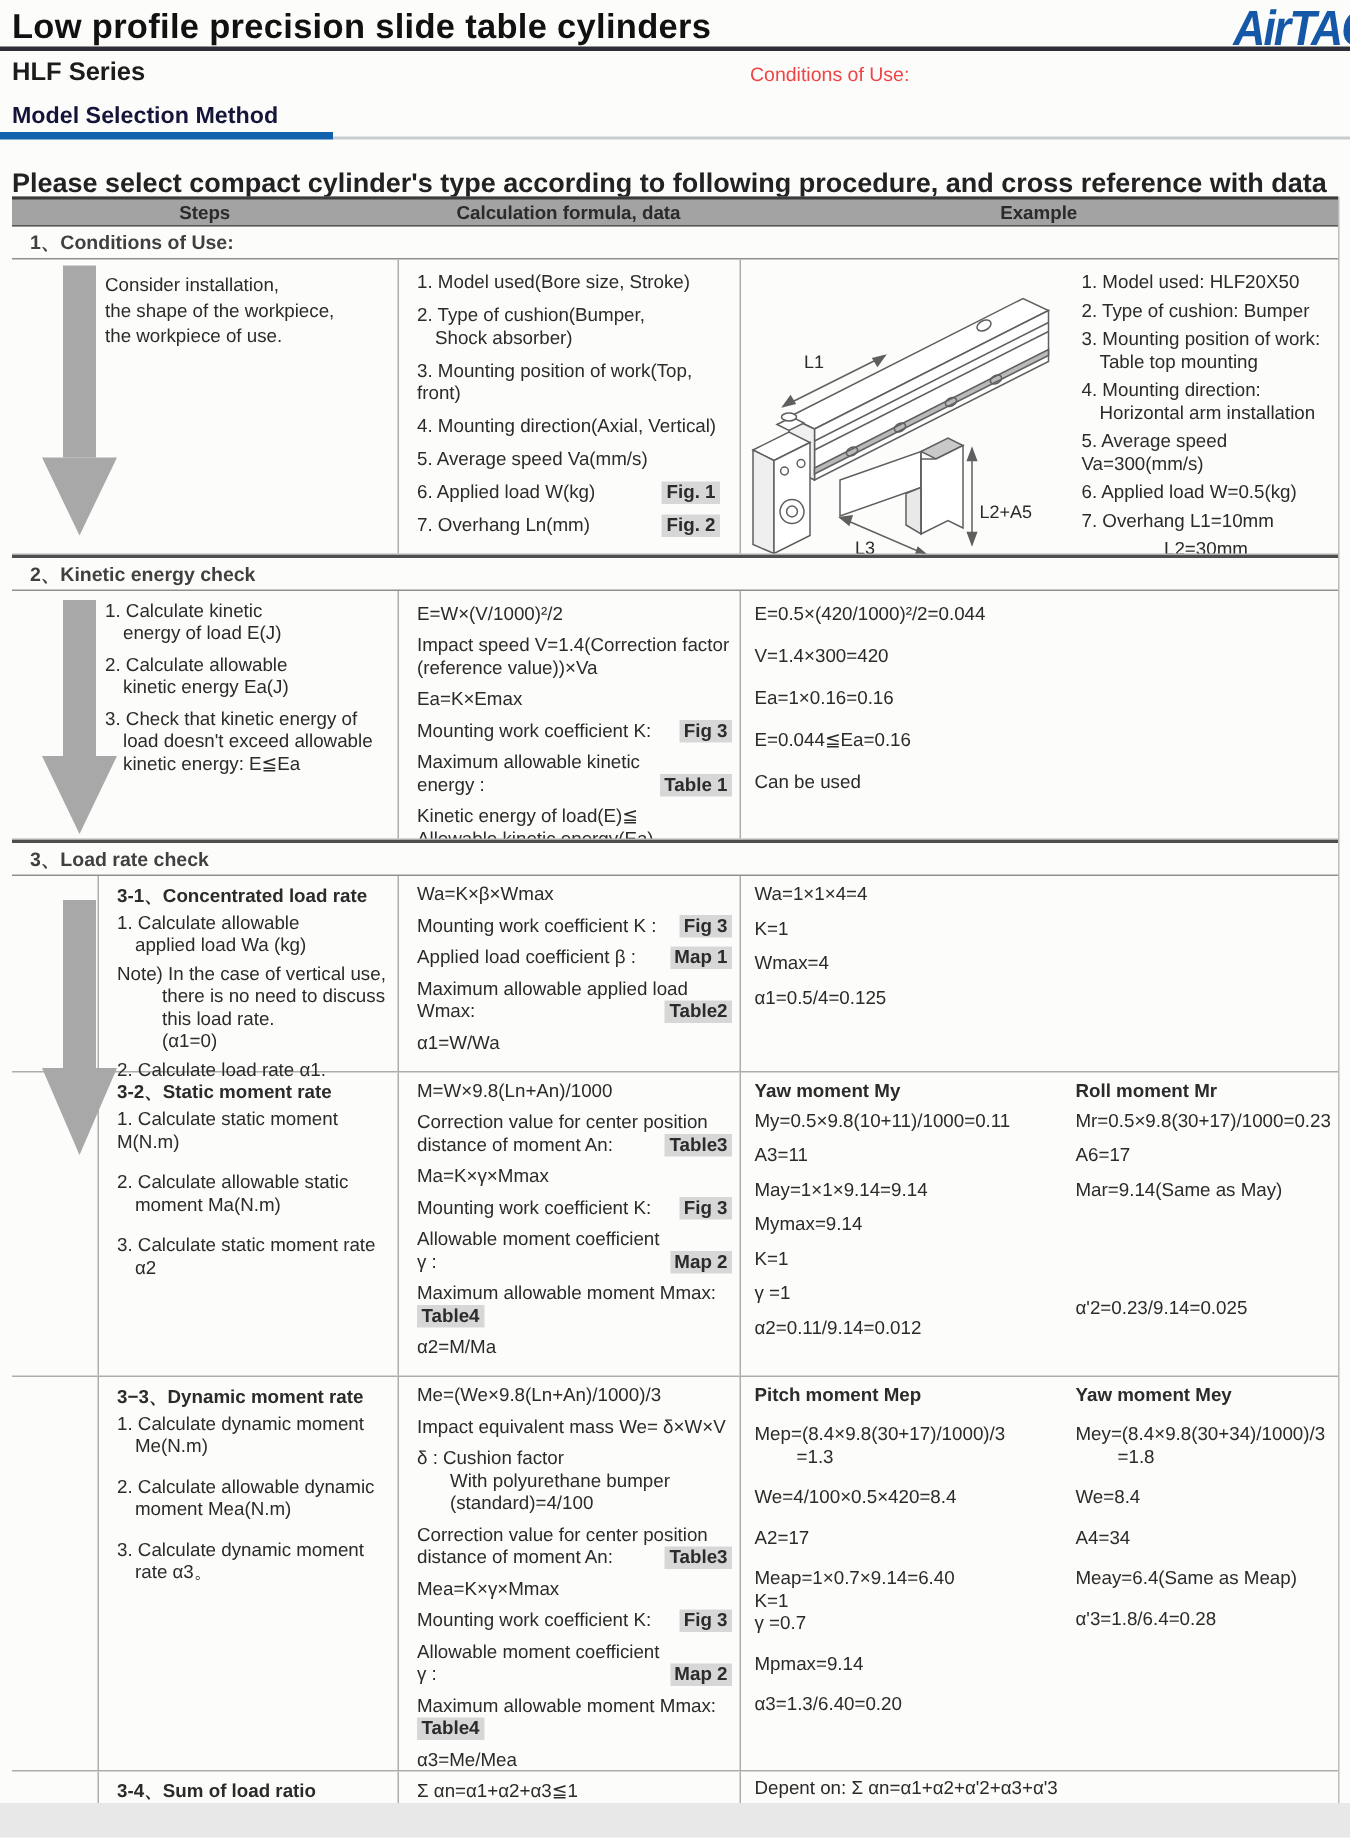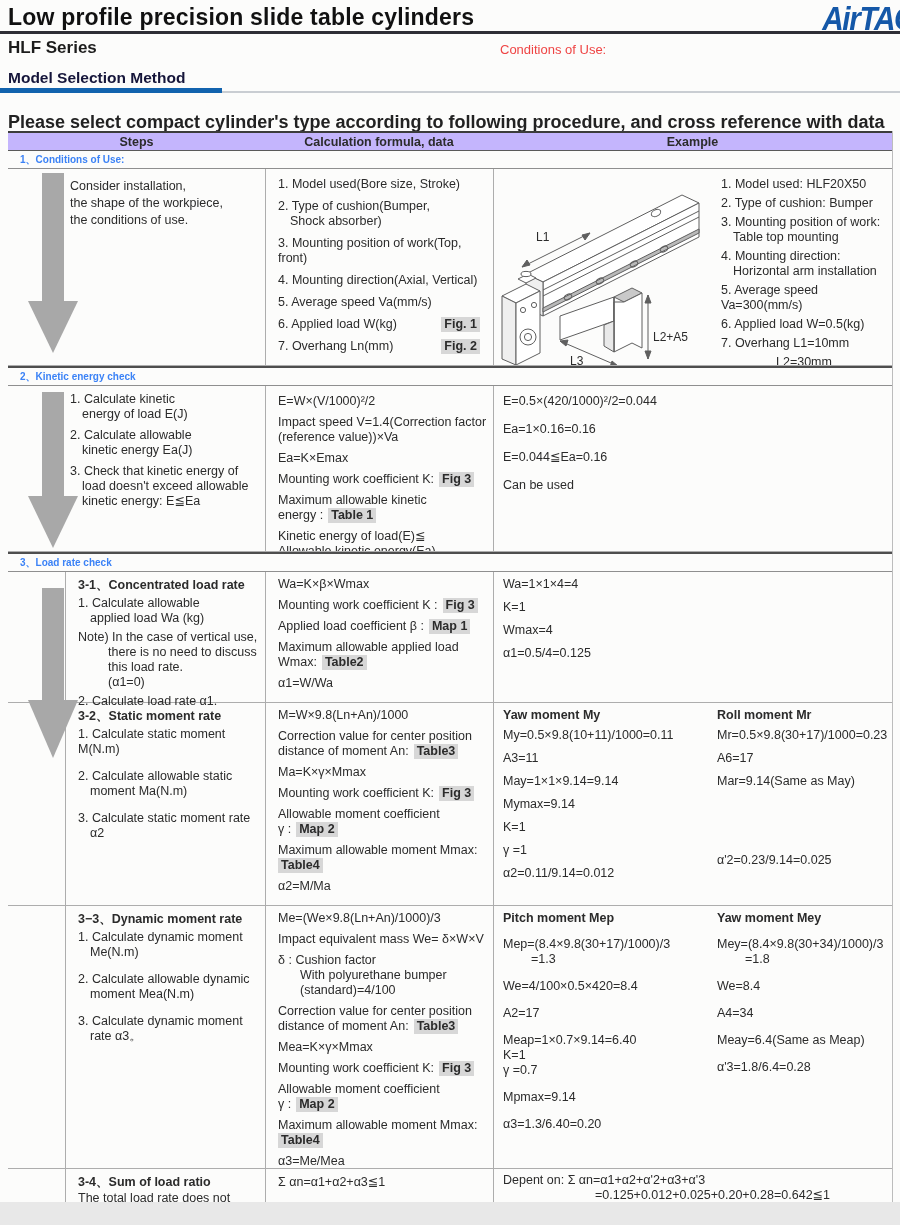--- a/index.html
+++ b/index.html
@@ -13,25 +13,25 @@
   .series{position:absolute;left:8px;top:38px;font-size:17px;font-weight:bold;color:#1c1c1c;}
   .cond-label{position:absolute;left:500px;top:42px;font-size:13px;color:#ef4444;}
   .method{position:absolute;left:8px;top:69px;font-size:15.5px;font-weight:bold;color:#15153a;}
   .method-bar{position:absolute;left:0;top:88px;width:222px;height:5px;background:#1263ae;}
   .method-line{position:absolute;left:222px;top:91px;width:678px;height:2px;background:#c9cdd2;}
   .intro{position:absolute;left:8px;top:112px;font-size:18px;color:#222;font-weight:bold;}
   
   .tbl{position:absolute;left:8px;top:131px;width:885px;border-right:1px solid #bcbcbc;
        border-bottom:4px solid #9b9b9b;}
   *{box-sizing:border-box;}
-  .thead{display:flex;background:#c4b5fd;border-top:2px solid #3c3c3c;border-bottom:1px solid #5a5a5a;
+  .thead{display:flex;background:#a3a3a3;border-top:2px solid #3c3c3c;border-bottom:1px solid #5a5a5a;
          font-weight:bold;height:20px;align-items:center;}
   .th{text-align:center;}
   .w1{width:257px;}.w2{width:228px;}.w3{flex:1;text-align:center;}
-  .sect{font-weight:bold;font-size:10px;color:#3b82f6;padding:2px 0 1px 12px;border-bottom:1px solid #8f8f8f;}
+  .sect{font-weight:bold;font-size:13px;color:#404040;padding:2px 0 1px 12px;border-bottom:1px solid #8f8f8f;}
   .sect.bt{border-top:2px solid #4e4e4e;}
   .row{display:flex;border-bottom:1px solid #adadad;}
   .row:last-child{border-bottom:none;}
   .cell{overflow:hidden;}
   .c2{width:228px;border-left:1px solid #adadad;padding:8px 5px 13px 12px;}
   .c3{flex:1;border-left:1px solid #adadad;padding:8px 4px 0 9px;}
   .steps-cell{width:257px;position:relative;}
   .steps-txt{margin:10px 4px 0 62px;}
   .cA{width:57px;}
   .cB{width:200px;border-left:1px solid #adadad;padding:5px 4px 0 12px;}
@@ -42,21 +42,21 @@
             border-top:52px solid #a8a8a8;}
   .arr-head.h58{border-top-width:58px;}
   
   .ln{line-height:15px;margin-bottom:2px;}
   .gap{margin-top:6px;}
   .gap2{margin-top:12px;}
   .ind{padding-left:12px;}
   .ind2{padding-left:30px;}
   .ind-l{padding-left:55px;}
   .sh{font-weight:bold;margin-bottom:2px;}
-  .fl{display:flex;align-items:baseline;}
+  .fl{display:flex;align-items:baseline;justify-content:space-between;}
   .ref{background:#d7d7d7;font-weight:bold;padding:0 3px;margin-left:5px;white-space:nowrap;}
   .ref.mla{margin-left:auto;margin-right:8px;}
   .exh{font-weight:bold;margin-bottom:6px;}
   .two-col{display:flex;}
   .two-col .colA{width:206px;}
   .two-col .colB{flex:1;padding-left:8px;}
   .s1f .ln{margin-bottom:7px;}
   .s1e .ln{margin-bottom:4px;}
   .s2e .ln{margin-bottom:13px;}
   .s31e .ln{margin-bottom:8px;}
@@ -93,21 +93,21 @@
     <div class="sect">1、Conditions of Use:</div>
     <div class="row" style="height:197px">
       <div class="cell steps-cell">
         <div class="arr" style="top:4px">
           <div class="arr-shaft" style="height:128px"></div>
           <div class="arr-head"></div>
         </div>
         <div class="steps-txt">
           <div class="ln">Consider installation,</div>
           <div class="ln">the shape of the workpiece,</div>
-          <div class="ln">the conditions of use.</div>
+          <div class="ln">the workpiece of use.</div>
         </div>
       </div>
       <div class="cell c2 s1f">
         <div class="ln">1. Model used(Bore size, Stroke)</div>
         <div class="ln" style="margin-bottom:0">2. Type of cushion(Bumper,</div>
         <div class="ln ind">Shock absorber)</div>
         <div class="ln">3. Mounting position of work(Top, front)</div>
         <div class="ln">4. Mounting direction(Axial, Vertical)</div>
         <div class="ln">5. Average speed Va(mm/s)</div>
         <div class="ln fl">
@@ -215,20 +215,21 @@
         <div class="ln gap" style="margin-bottom:0">Maximum allowable kinetic</div>
         <div class="ln fl">
           <span>energy :</span>
           <span class="ref">Table 1</span>
         </div>
         <div class="ln gap" style="margin-bottom:0">Kinetic energy of load(E)≦</div>
         <div class="ln">Allowable kinetic energy(Ea)</div>
       </div>
       <div class="cell c3 s2e">
         <div class="ln">E=0.5×(420/1000)²/2=0.044</div>
+        <div class="ln">V=1.4×300=420</div>
         <div class="ln">Ea=1×0.16=0.16</div>
         <div class="ln">E=0.044≦Ea=0.16</div>
         <div class="ln">Can be used</div>
       </div>
     </div>
 
     <div class="sect bt">3、Load rate check</div>
     <div style="position:relative">
       <div class="arr" style="top:16px">
         <div class="arr-shaft" style="height:112px"></div>

